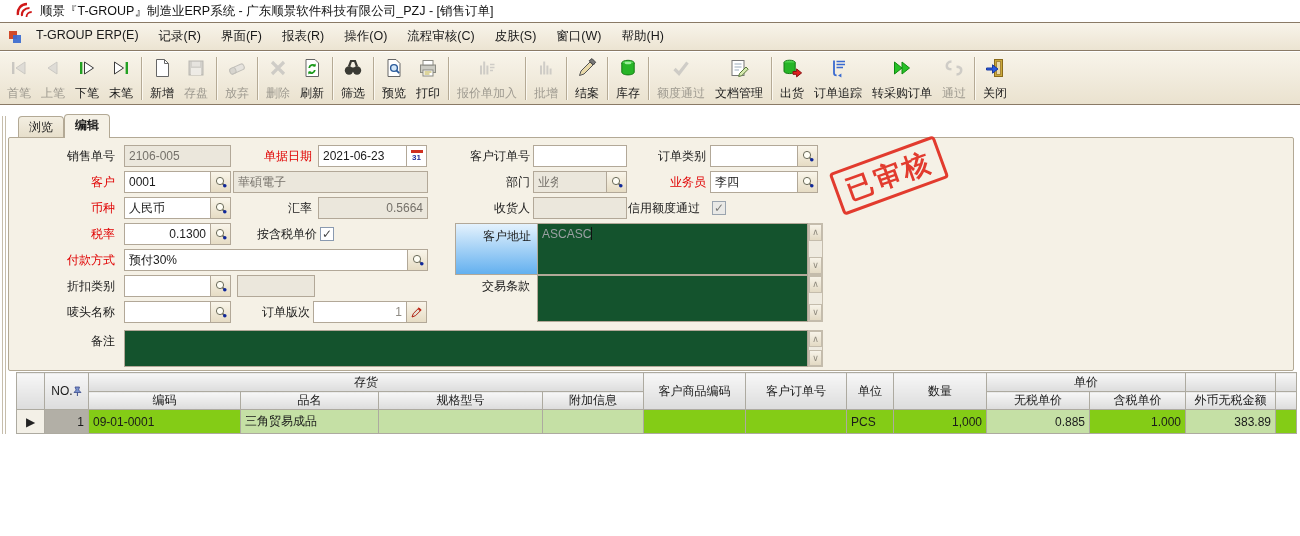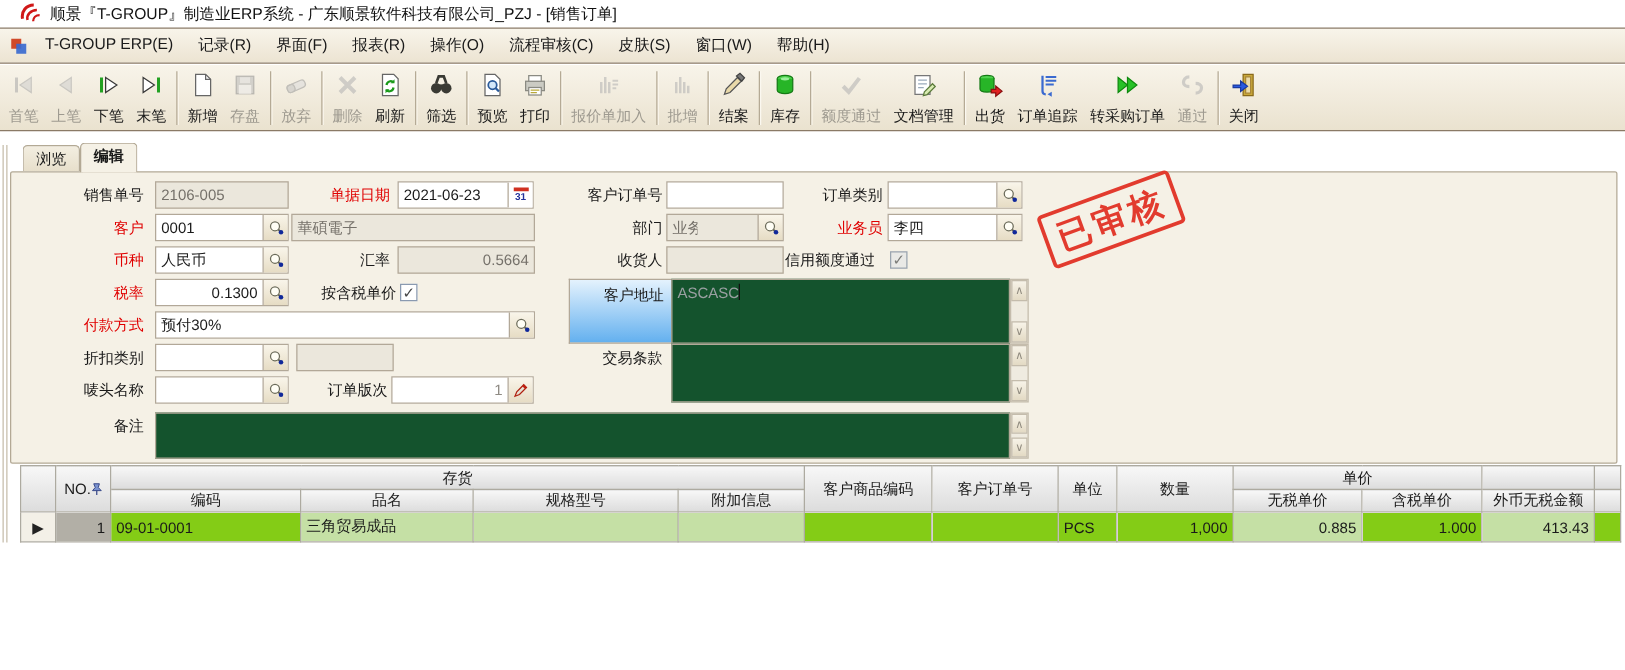--- a/index.html
+++ b/index.html
@@ -549,19 +549,19 @@
       <td class="cell-y">09-01-0001</td>
       <td class="cell-g">三角贸易成品</td>
       <td class="cell-g"></td>
       <td class="cell-g"></td>
       <td class="cell-y"></td>
       <td class="cell-y"></td>
       <td class="cell-y">PCS</td>
       <td class="cell-y num">1,000</td>
       <td class="cell-g num">0.885</td>
       <td class="cell-y num">1.000</td>
-      <td class="cell-g num">413.43</td>
+      <td class="cell-g num">383.89</td>
       <td class="cell-y"></td>
     </tr>
   </tbody>
     </table>
 
 </div>
 
 </body></html>

